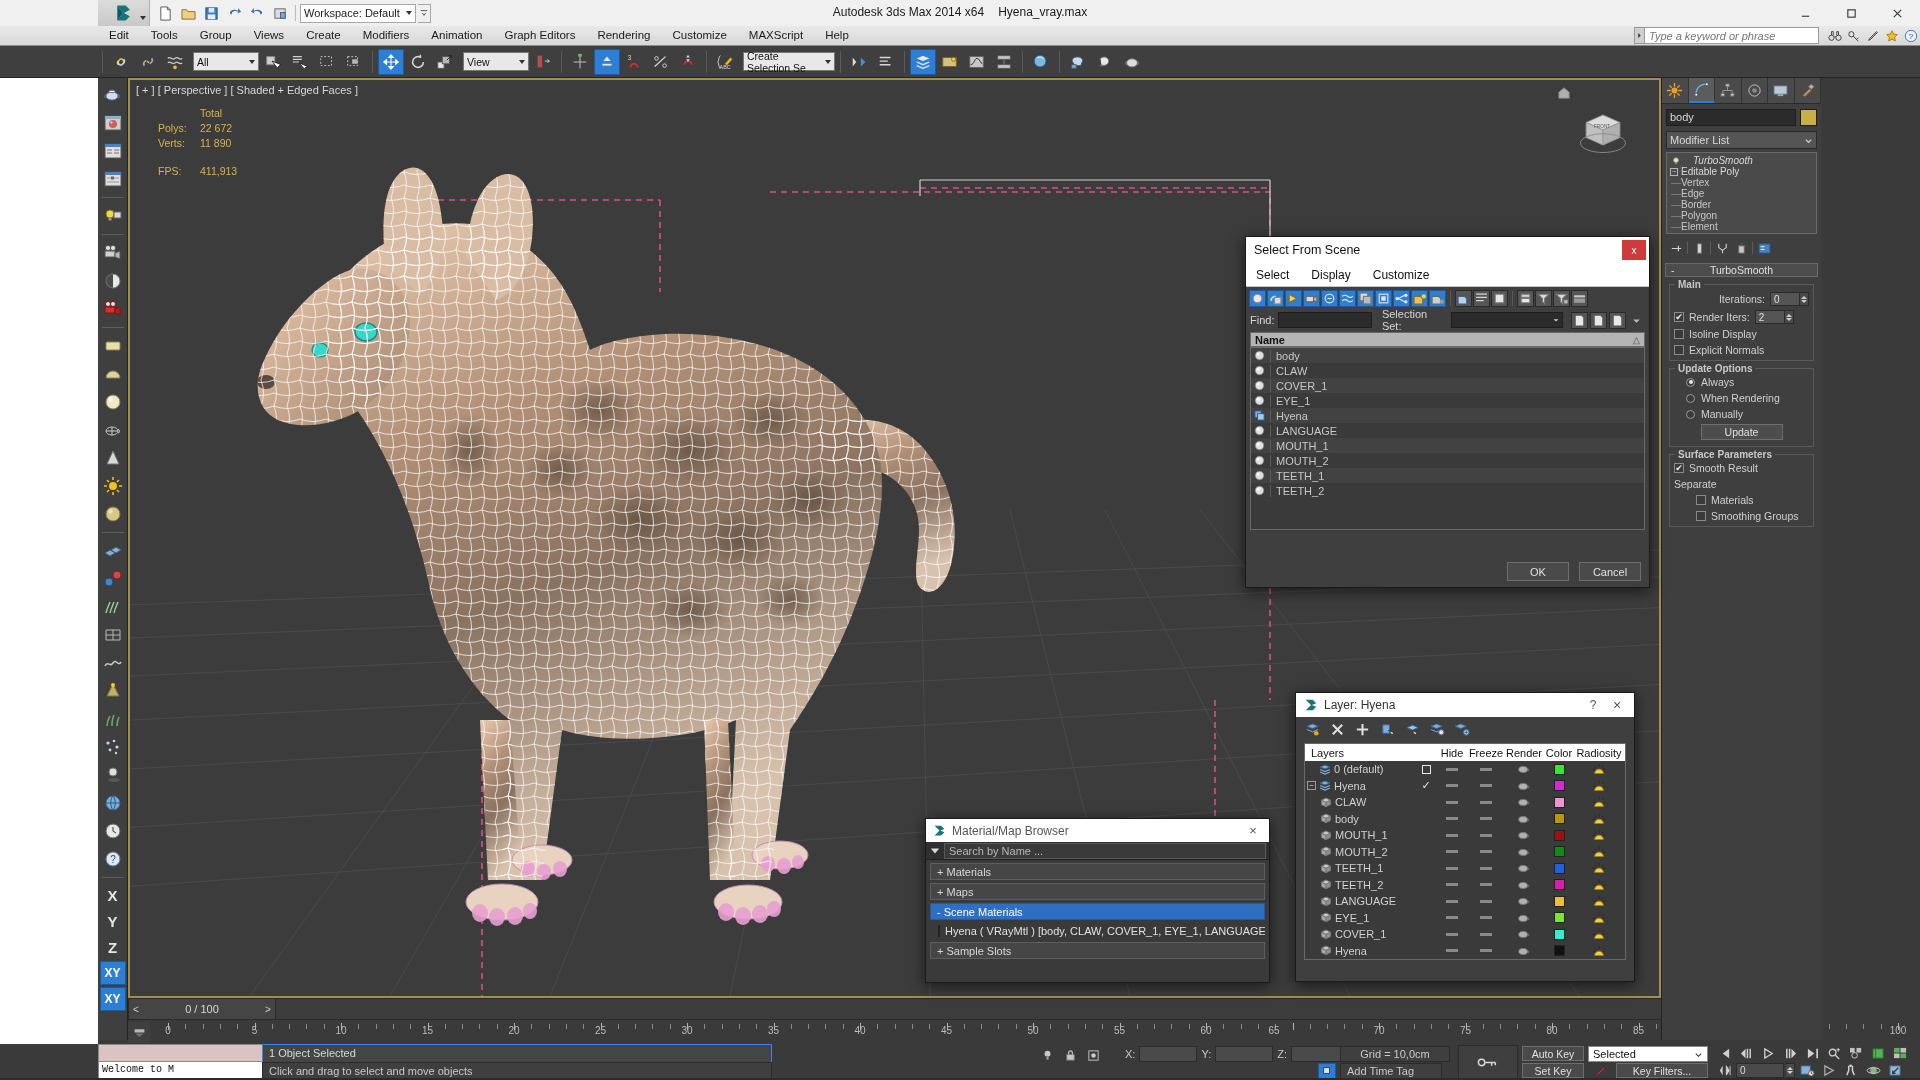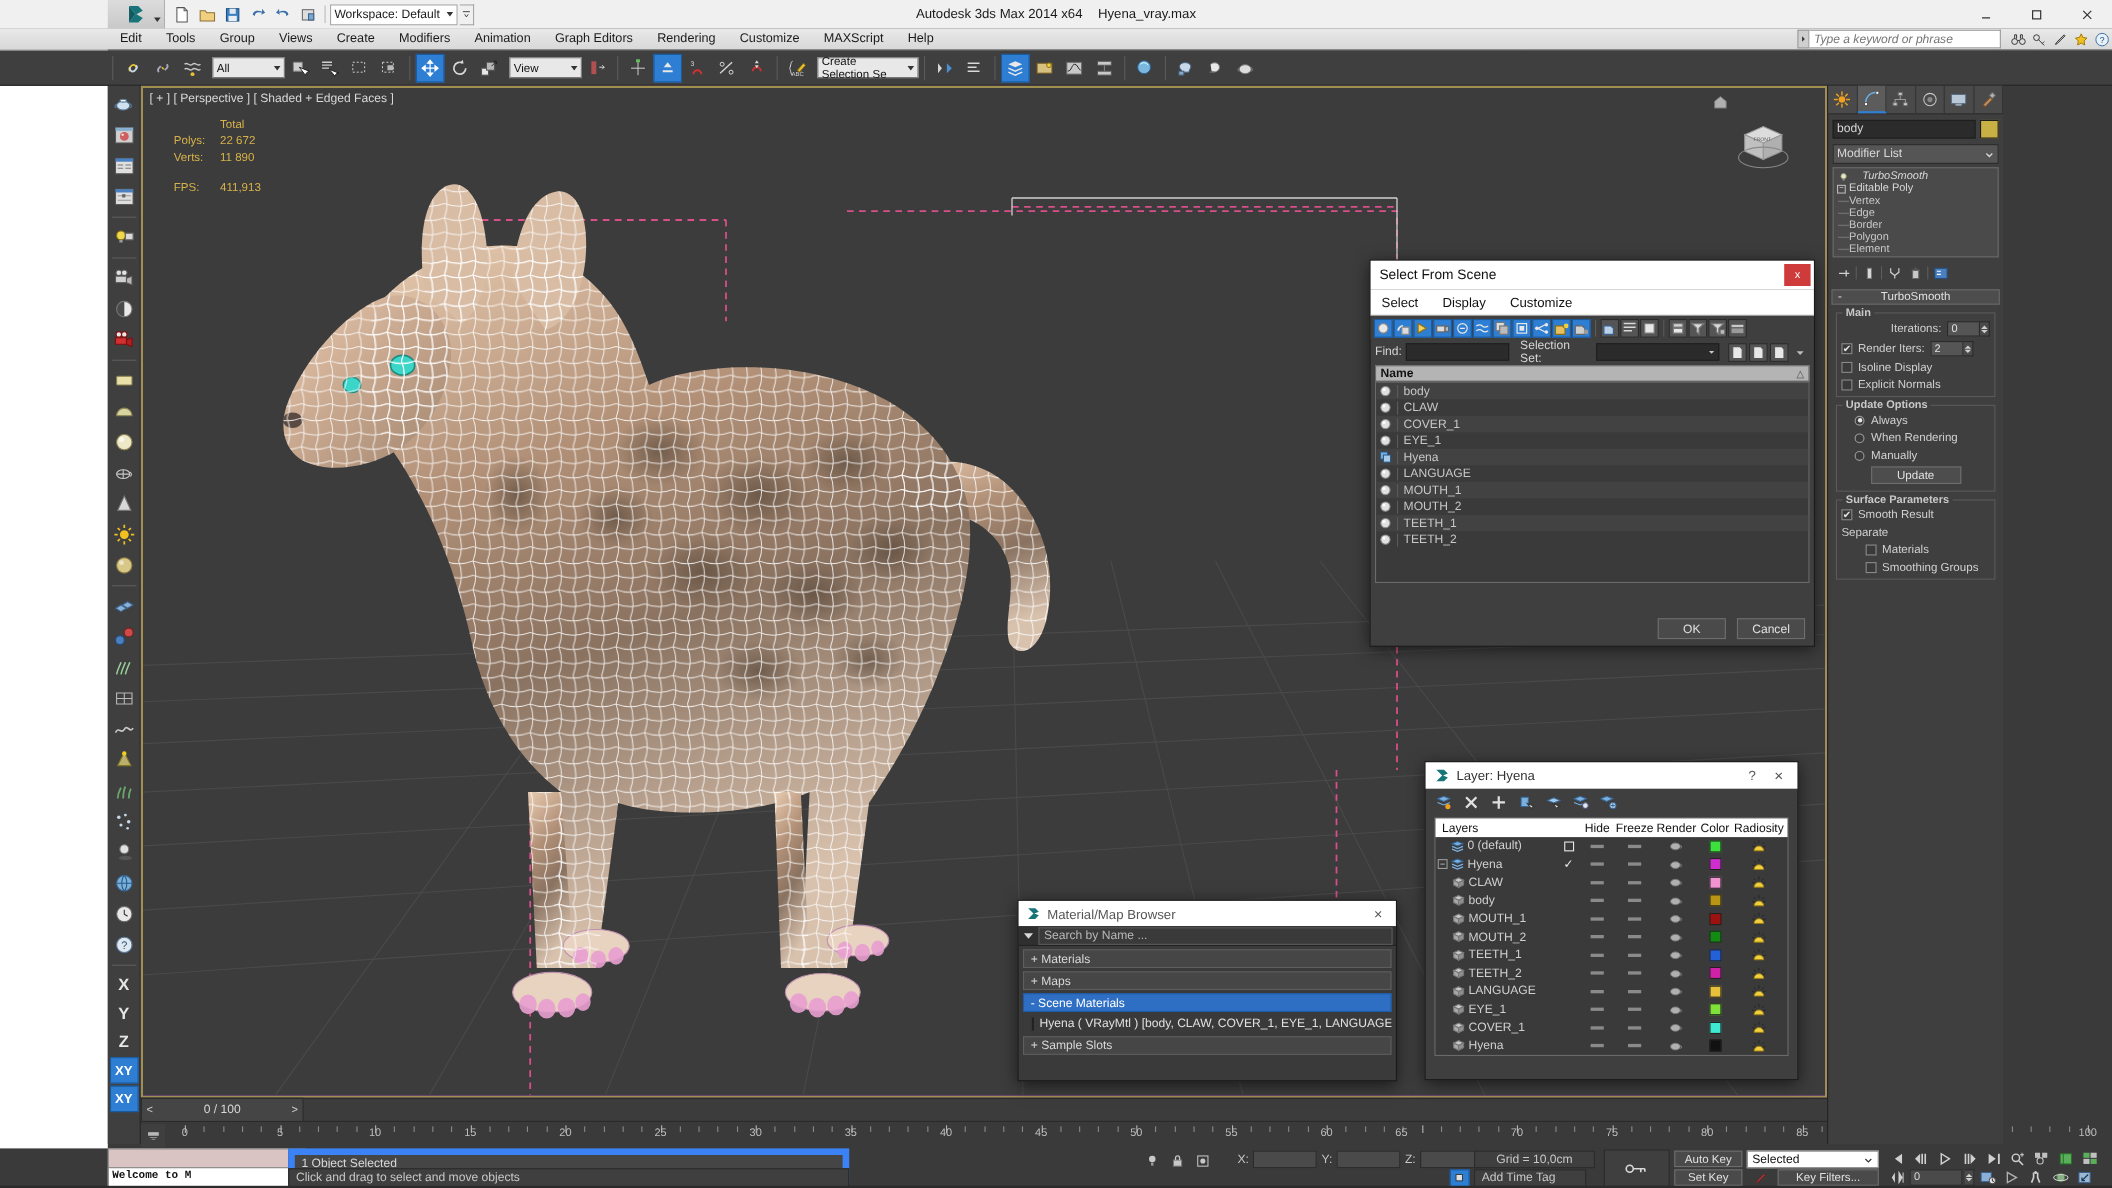--- a/index.html
+++ b/index.html
@@ -99,21 +99,21 @@
   .axisbtn { width:26px;height:24px;display:flex;align-items:center;justify-content:center;
              font-weight:bold;font-size:15px;color:#e6e6e6;cursor:pointer; }
   .axisbtn.blue { background:#2e7fd4; color:#fff; font-size:12px; border:1px solid #1a5a9e; }
 
   
   .leftedge { position:absolute; top:26px; left:0; width:98px; height:1054px; background:#fff; }
 
   
   .viewport {
     position:absolute; top:78px; left:128px; width:1533px; height:920px;
-    background:#4c1d95; border:2px solid #a09050; overflow:hidden;
+    background:#7f1d1d; border:2px solid #a09050; overflow:hidden;
   }
   .vp-label { position:absolute; top:4px; left:6px; font-size:11px; color:#d8d8d8; }
   .vp-stats { position:absolute; top:26px; left:28px; font-size:10.5px; color:#d8b24a; line-height:15px; }
   .vp-stats .row { display:flex; }
   .vp-stats .k { width:42px; }
   .vp-stats .v { width:60px; }
   .vp-stats .hdr { margin-left:42px; }
   .gridbg { position:absolute; inset:0; }
   .hyena-holder { position:absolute; left:40px; top:40px; width:880px; height:830px; }
   .vcube { position:absolute; right:26px; top:20px; width:60px; height:60px; }
@@ -278,26 +278,26 @@
               background:#3a3a3a;padding-left:2px; overflow:hidden; white-space:nowrap; }
   .mat-item .sw { width:12px;height:12px;margin-right:5px;border:1px solid #222;
     background:
       radial-gradient(circle at 20% 30%, #cfa06a 22%, transparent 23%),
       radial-gradient(circle at 70% 60%, #7a5a3a 20%, transparent 21%),
       radial-gradient(circle at 40% 80%, #e0c090 18%, transparent 19%),
       linear-gradient(135deg,#6b4f33,#3a2b1c); }
 
   
   .statuswrap { position:absolute; top:1044px; left:0; width:1920px; height:36px; background:#3a3a3a; }
-  .mini-listener { position:absolute; left:98px; top:0; width:180px; height:36px;font-weight:bold; }
+  .mini-listener { position:absolute; left:98px; top:0; width:180px; height:36px; }
   .ml-pink { height:18px;background:#d9c3c3;border:1px solid #8a8a8a; }
   .ml-white { height:18px;background:#fff;border:1px solid #8a8a8a;border-top:none;
               font-family:"Liberation Mono", monospace; font-size:10px; color:#111; padding:2px 3px; overflow:hidden;white-space:nowrap;}
   .st-line1 { position:absolute; left:262px; top:0; width:510px; height:32px; background:#454545;
-              border:6px solid #3b82f6; font-size:11px; color:#d8d8d8; padding:2px 6px; }
+              border:1px solid #3b82f6; font-size:11px; color:#d8d8d8; padding:2px 6px; }
   .st-line2 { position:absolute; left:262px; top:18px; width:510px; height:18px; background:#3f3f3f;
               border:1px solid #2b2b2b; font-size:11px; color:#c8c8c8; padding:2px 6px; }
   .st-icons { position:absolute; left:1040px; top:0; display:flex; align-items:center; gap:8px; height:22px; }
   .st-icons .sic { width:15px;height:15px;display:flex;align-items:center;justify-content:center; }
   .st-icons .sic svg { width:13px;height:13px; }
   .coordrow { position:absolute; left:1125px; top:2px; display:flex; align-items:center; gap:4px; }
   .coordrow .cl { font-size:11px;color:#c9c9c9; }
   .coordfield { width:58px;height:16px;background:#4a4a4a;border:1px solid #2b2b2b; }
   .gridlbl { position:absolute; left:1340px; top:2px; width:110px;height:16px; background:#3f3f3f;
              border:1px solid #2b2b2b; font-size:11px;color:#c9c9c9; display:flex;align-items:center;justify-content:center; }

